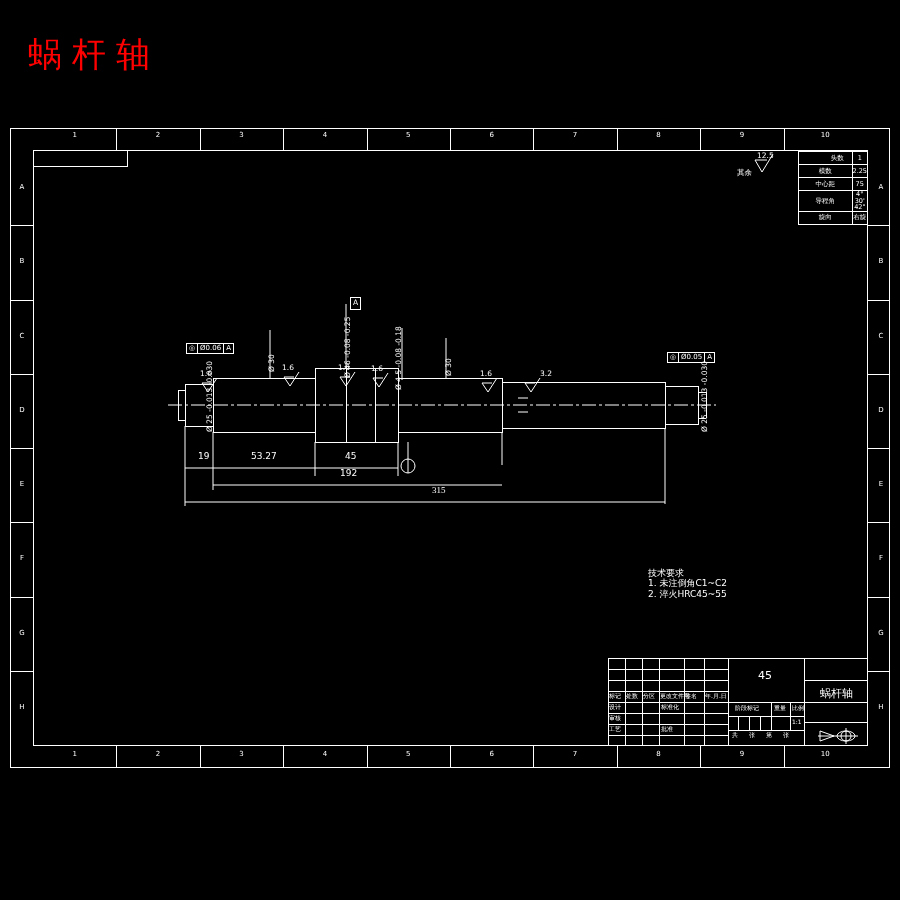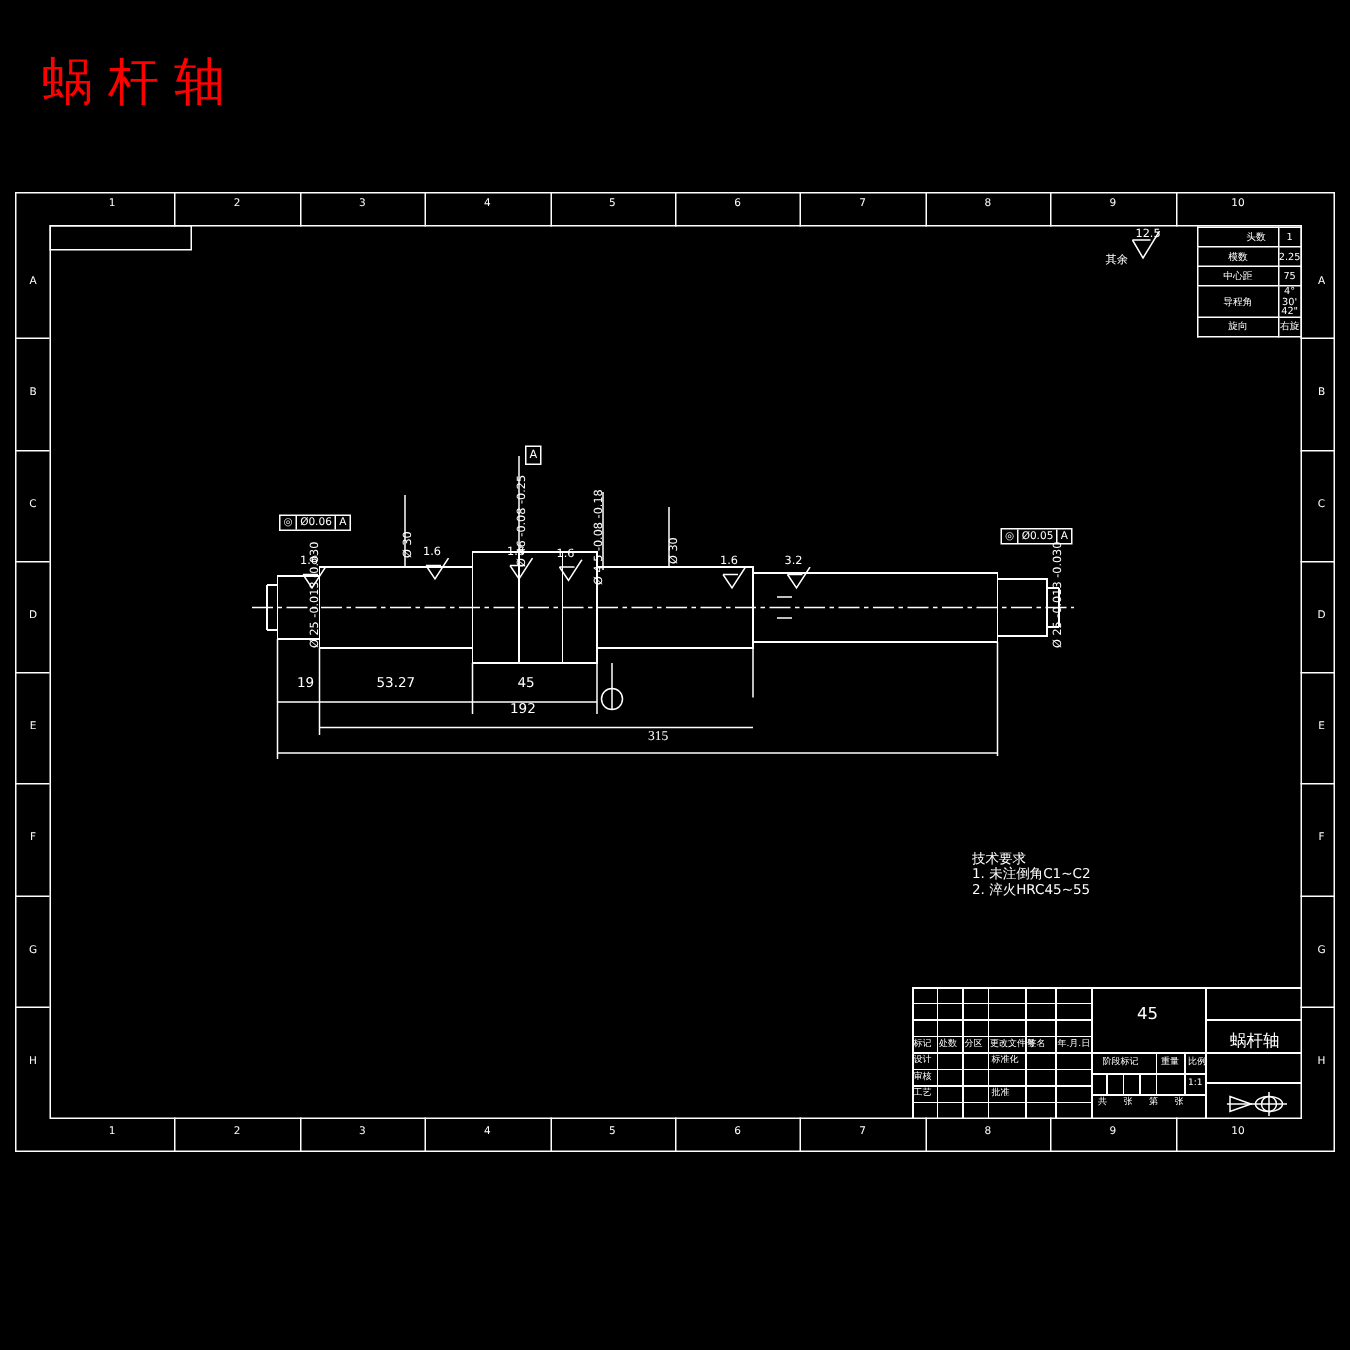--- a/index.html
+++ b/index.html
@@ -254,21 +254,21 @@
         <polyline points="2,5 8,14 17,0" stroke="#fff" fill="none" stroke-width="1"></polyline>
         <line x1="2" y1="5" x2="12" y2="5" stroke="#fff" stroke-width="1"></line>
       </svg><span class="txt" style="left:0px;top:-8px;">1.6</span></div>
     <div class="abs" style="left: 480px; top: 378px;"><svg width="20" height="16">
         <polyline points="2,5 8,14 17,0" stroke="#fff" fill="none" stroke-width="1"></polyline>
         <line x1="2" y1="5" x2="12" y2="5" stroke="#fff" stroke-width="1"></line>
       </svg><span class="txt" style="left:0px;top:-8px;">1.6</span></div>
     <div class="abs" style="left: 523px; top: 378px;"><svg width="20" height="16">
         <polyline points="2,5 8,14 17,0" stroke="#fff" fill="none" stroke-width="1"></polyline>
         <line x1="2" y1="5" x2="12" y2="5" stroke="#fff" stroke-width="1"></line>
-      </svg><span class="txt" style="left:0px;top:-8px;">3.2</span></div>
+      </svg><span class="txt" style="left:17px;top:-8px;">3.2</span></div>
   </div>
 
 <div class="abs" style="left:648px;top:568px;">
   <div style="font-size:9px;line-height:1.15;">技术要求</div>
   <div style="font-size:9px;line-height:1.15;">1. 未注倒角C1~C2</div>
   <div style="font-size:9px;line-height:1.15;">2. 淬火HRC45~55</div>
 </div>
 
 <svg class="abs" style="left:608px;top:658px;" width="260" height="88" viewBox="0 0 260 88">
   <g stroke="#fff" fill="none" stroke-width="1" shape-rendering="crispEdges">

